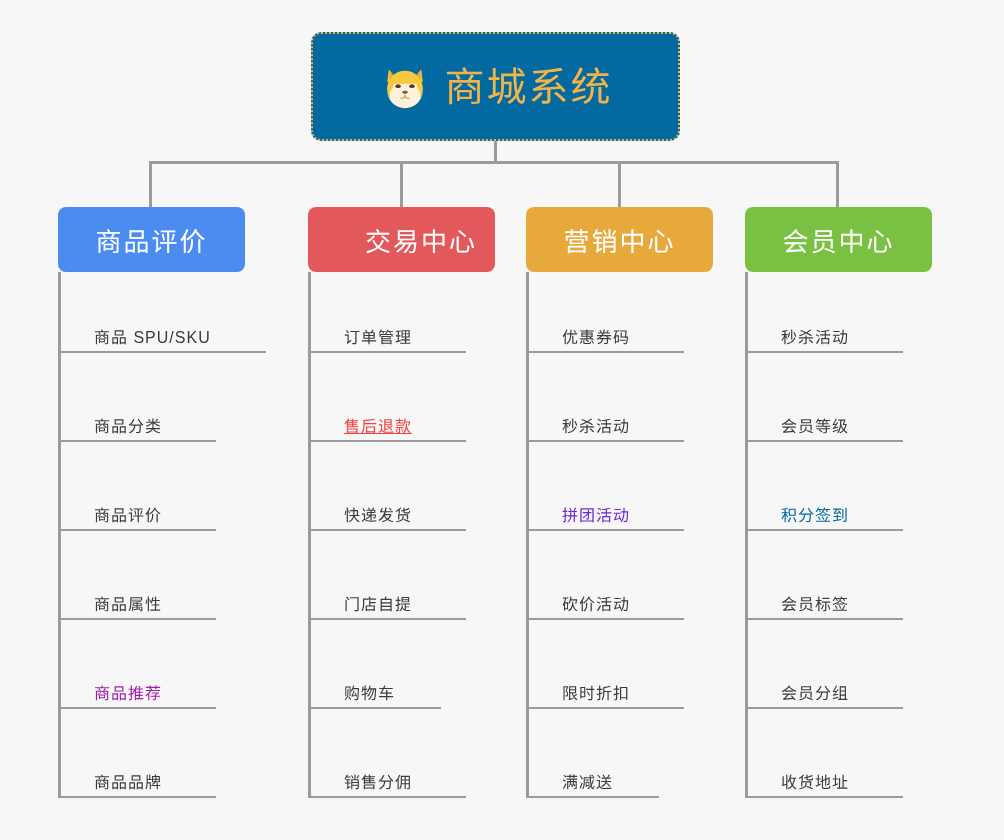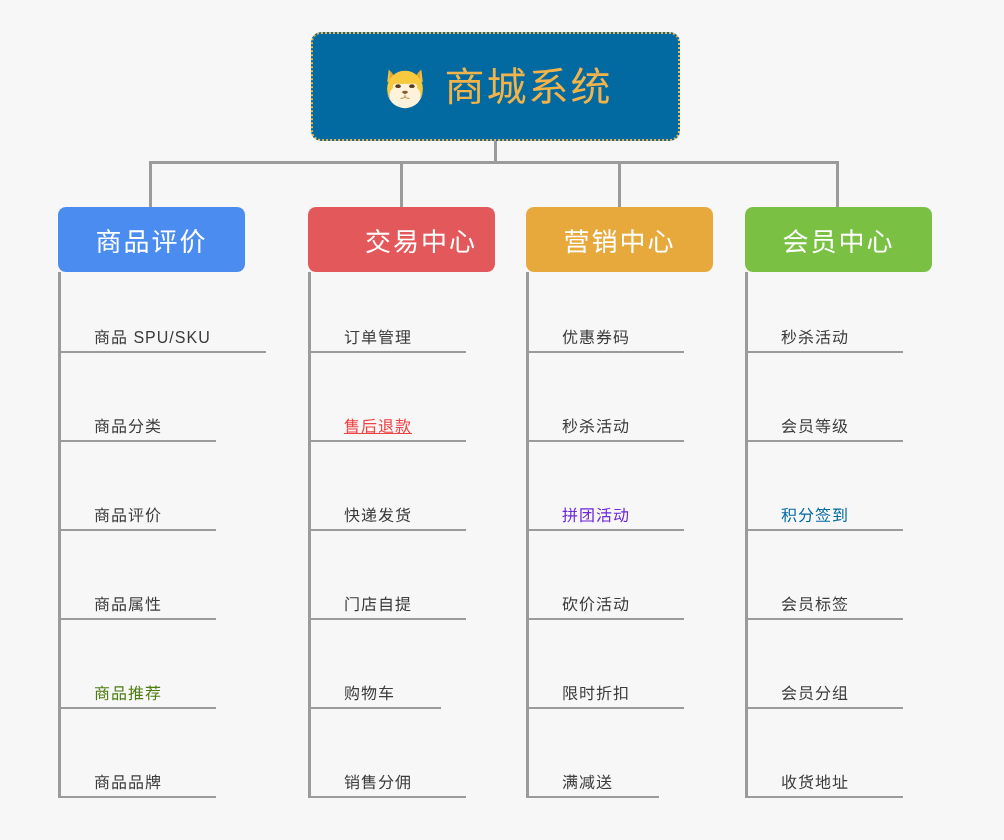--- a/index.html
+++ b/index.html
@@ -183,21 +183,21 @@
             </li>
             <li class="leaf">
               <span class="leaf-label" style="color: rgb(60, 60, 60);">商品评价</span>
               <span class="leaf-underline" style="width: 155px; background: rgb(155, 155, 155);"></span>
             </li>
             <li class="leaf">
               <span class="leaf-label" style="color: rgb(60, 60, 60);">商品属性</span>
               <span class="leaf-underline" style="width: 155px; background: rgb(155, 155, 155);"></span>
             </li>
             <li class="leaf">
-              <span class="leaf-label" style="color: #4d7c0f;">商品推荐</span>
+              <span class="leaf-label" style="color: #a21caf;">商品推荐</span>
               <span class="leaf-underline" style="width: 155px; background: rgb(155, 155, 155);"></span>
             </li>
             <li class="leaf">
               <span class="leaf-label" style="color: rgb(60, 60, 60);">商品品牌</span>
               <span class="leaf-underline" style="width: 155px; background: rgb(155, 155, 155);"></span>
             </li>
           </ul>
         </div>
       </div>
       <div class="column" style="left: 308px;">

